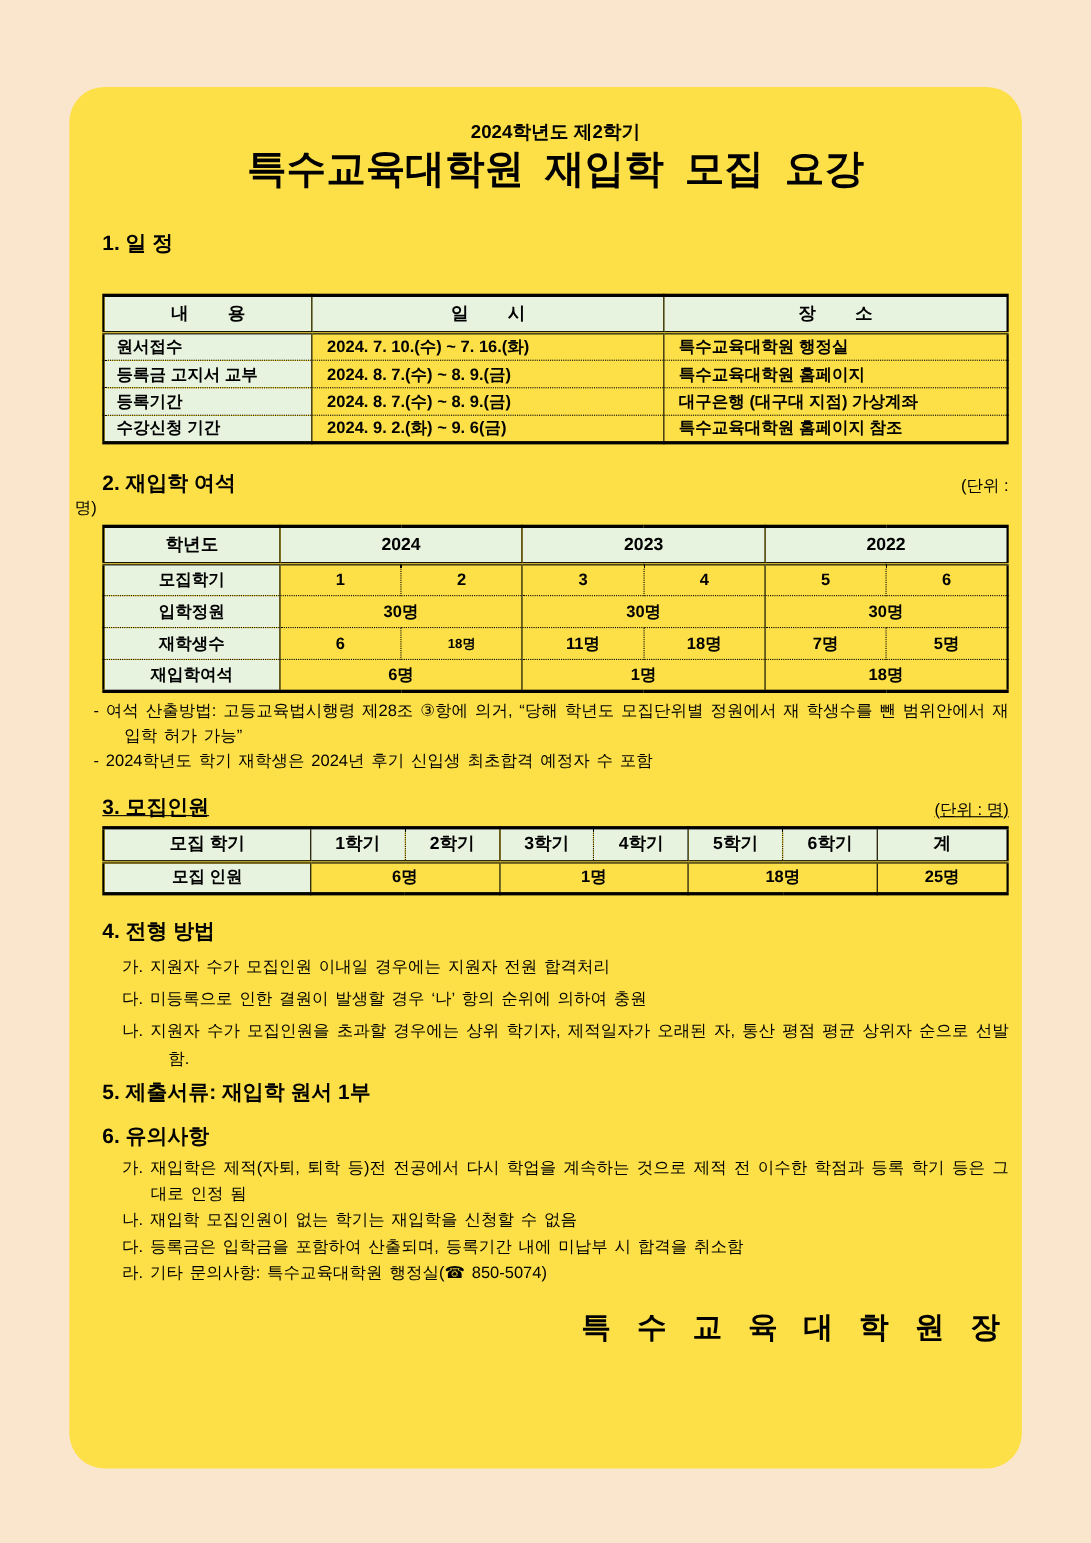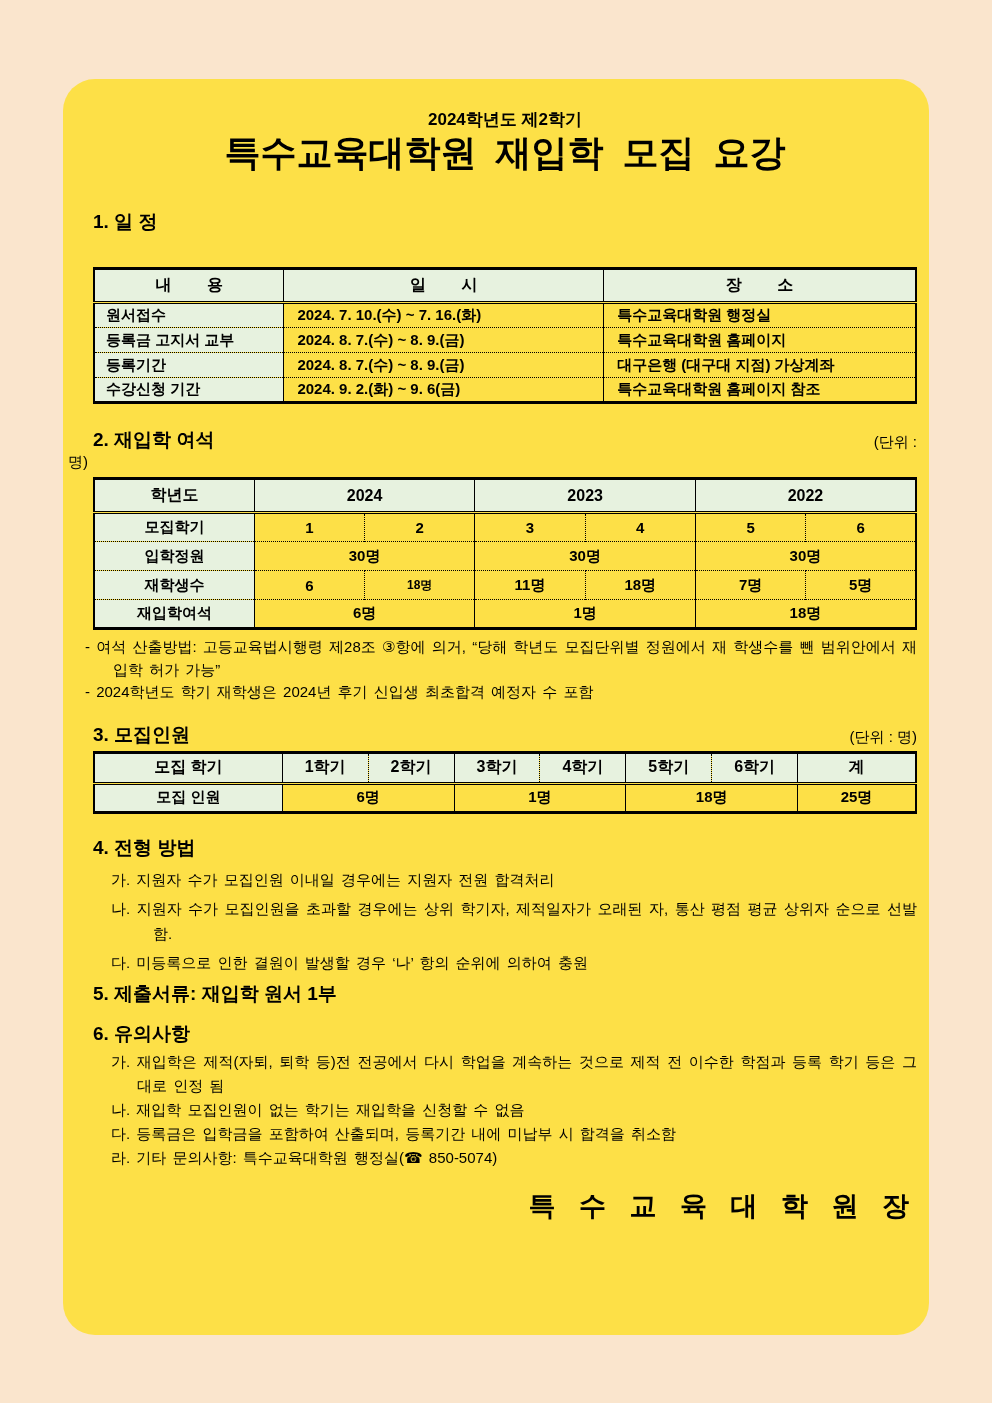--- a/index.html
+++ b/index.html
@@ -89,21 +89,21 @@
   .notes { margin-top: 6px; }
   .note {
     font-size: 15px;
     line-height: 22.5px;
     text-align: justify;
     padding-left: 20px;
     text-indent: -28px;
     word-spacing: 2px;
   }
 
-  .sec3-row { margin-top: 19px; }
+  .sec3-row { margin-top: 19px; text-decoration: underline; }
   .t3 { margin-top: 4px; }
   .t3 th { height: 31px; }
   .t3 td { height: 29px; }
 
   .sec4-h { margin-top: 22px; }
   .items4 { margin-top: 7px; }
   .items4 .item { margin-bottom: 4px; }
   .item {
     font-size: 15px;
     line-height: 25px;
@@ -277,22 +277,22 @@
         <td colspan="2">1명</td>
         <td colspan="2">18명</td>
         <td>25명</td>
       </tr>
     </tbody>
   </table>
 
   <h2 class="sec-h sec4-h">4. 전형 방법</h2>
   <div class="items4">
     <div class="item">가. 지원자 수가 모집인원 이내일 경우에는 지원자 전원 합격처리</div>
+    <div class="item">다. 미등록으로 인한 결원이 발생할 경우 ‘나’ 항의 순위에 의하여 충원</div>
     <div class="item">나. 지원자 수가 모집인원을 초과할 경우에는 상위 학기자, 제적일자가 오래된 자, 통산 평점 평균 상위자 순으로 선발함.</div>
-    <div class="item">다. 미등록으로 인한 결원이 발생할 경우 ‘나’ 항의 순위에 의하여 충원</div>
   </div>
 
   <h2 class="sec-h sec5-h">5. 제출서류: 재입학 원서 1부</h2>
 
   <h2 class="sec-h sec6-h">6. 유의사항</h2>
   <div class="items6">
     <div class="item">가. 재입학은 제적(자퇴, 퇴학 등)전 전공에서 다시 학업을 계속하는 것으로 제적 전 이수한 학점과 등록 학기 등은 그대로 인정 됨</div>
     <div class="item">나. 재입학 모집인원이 없는 학기는 재입학을 신청할 수 없음</div>
     <div class="item">다. 등록금은 입학금을 포함하여 산출되며, 등록기간 내에 미납부 시 합격을 취소함</div>
     <div class="item">라. 기타 문의사항: 특수교육대학원 행정실(☎ 850-5074)</div>

